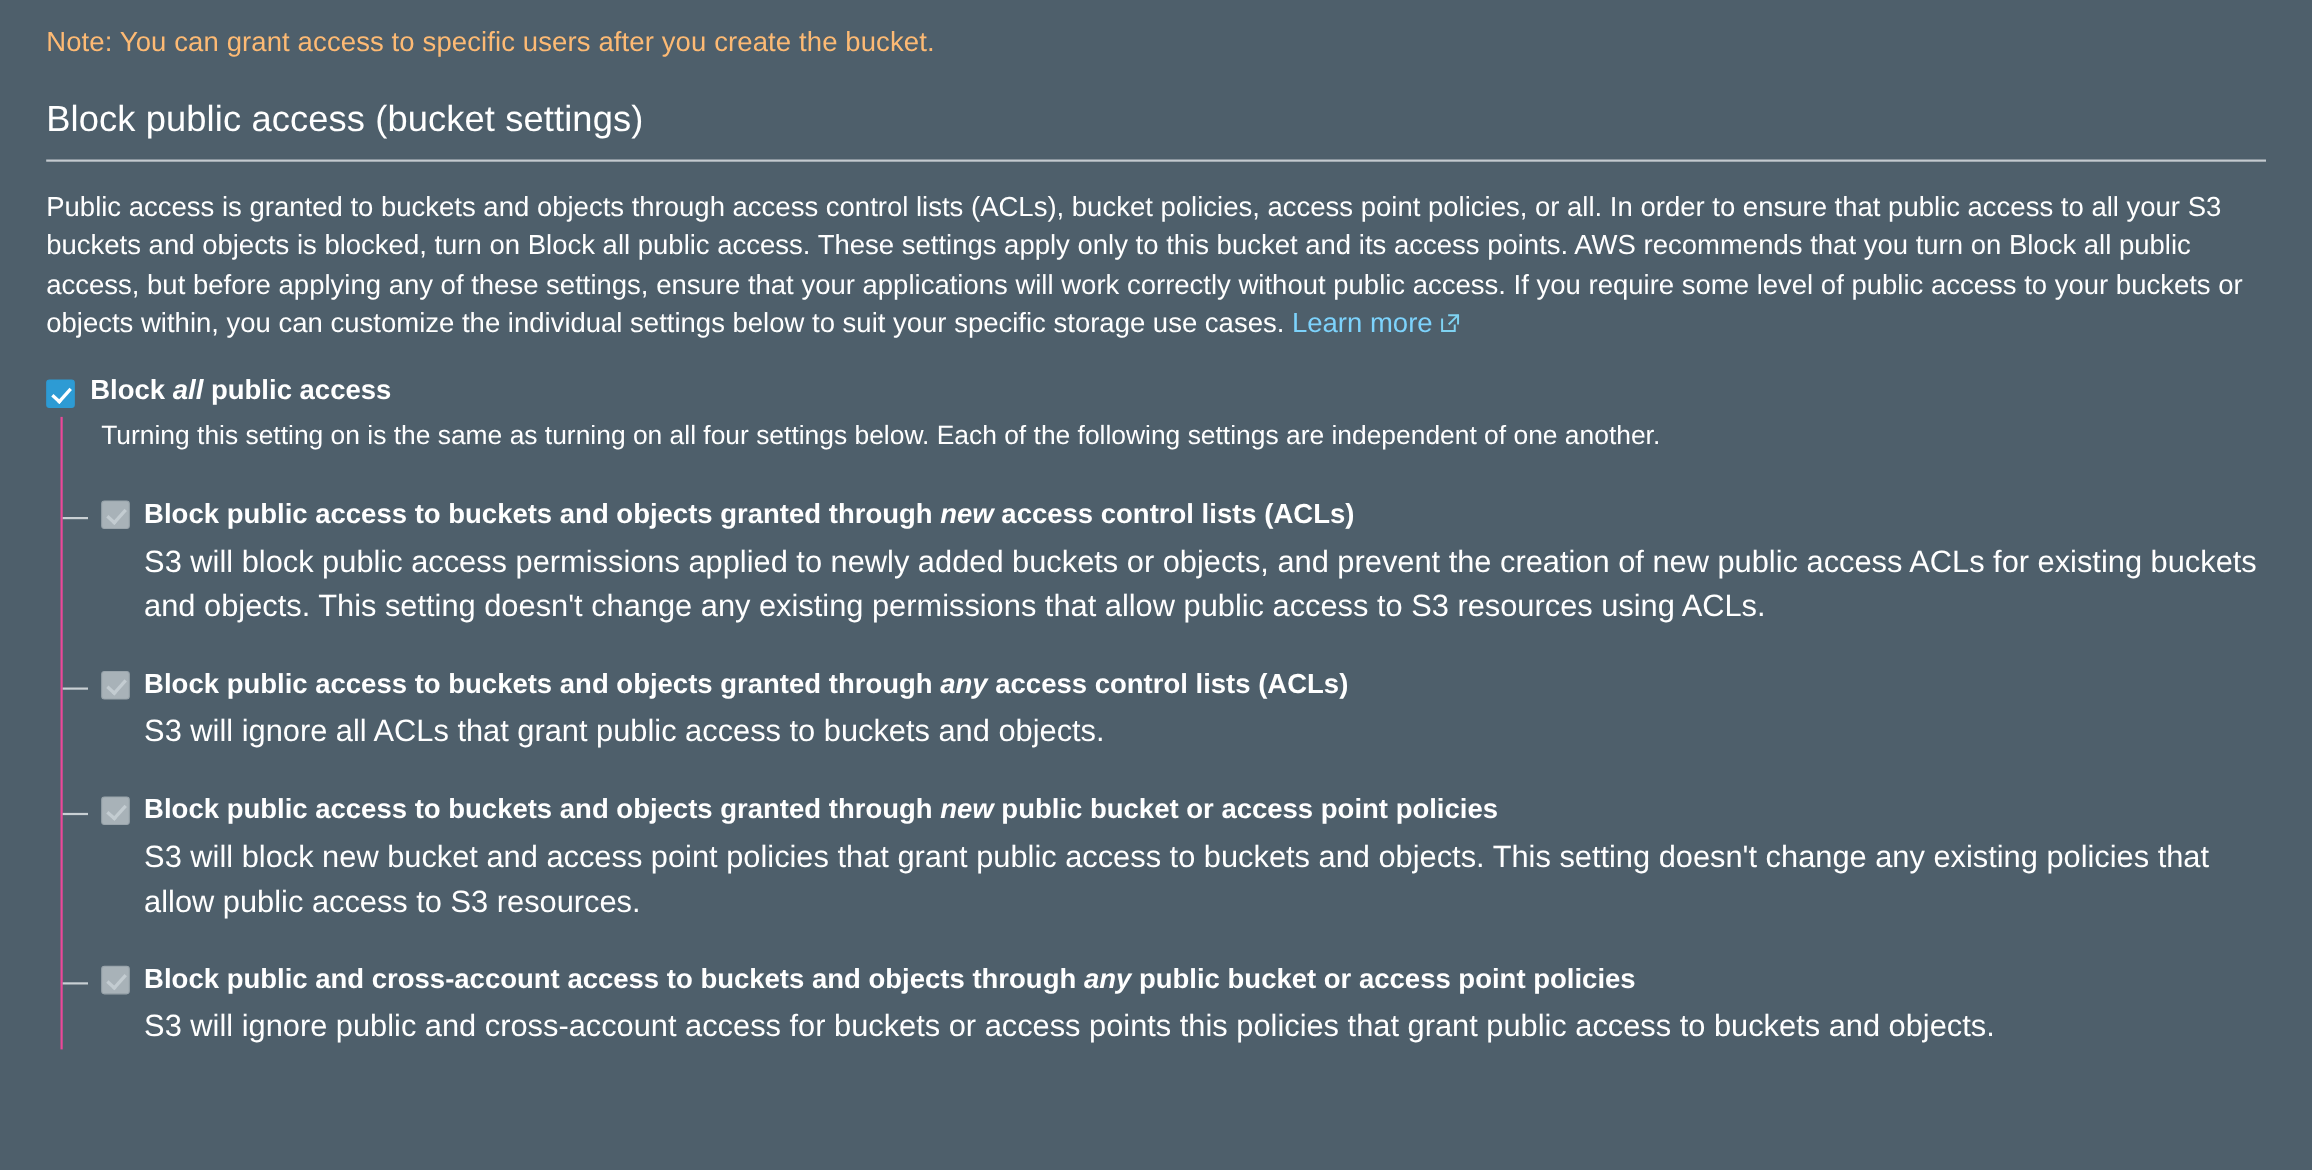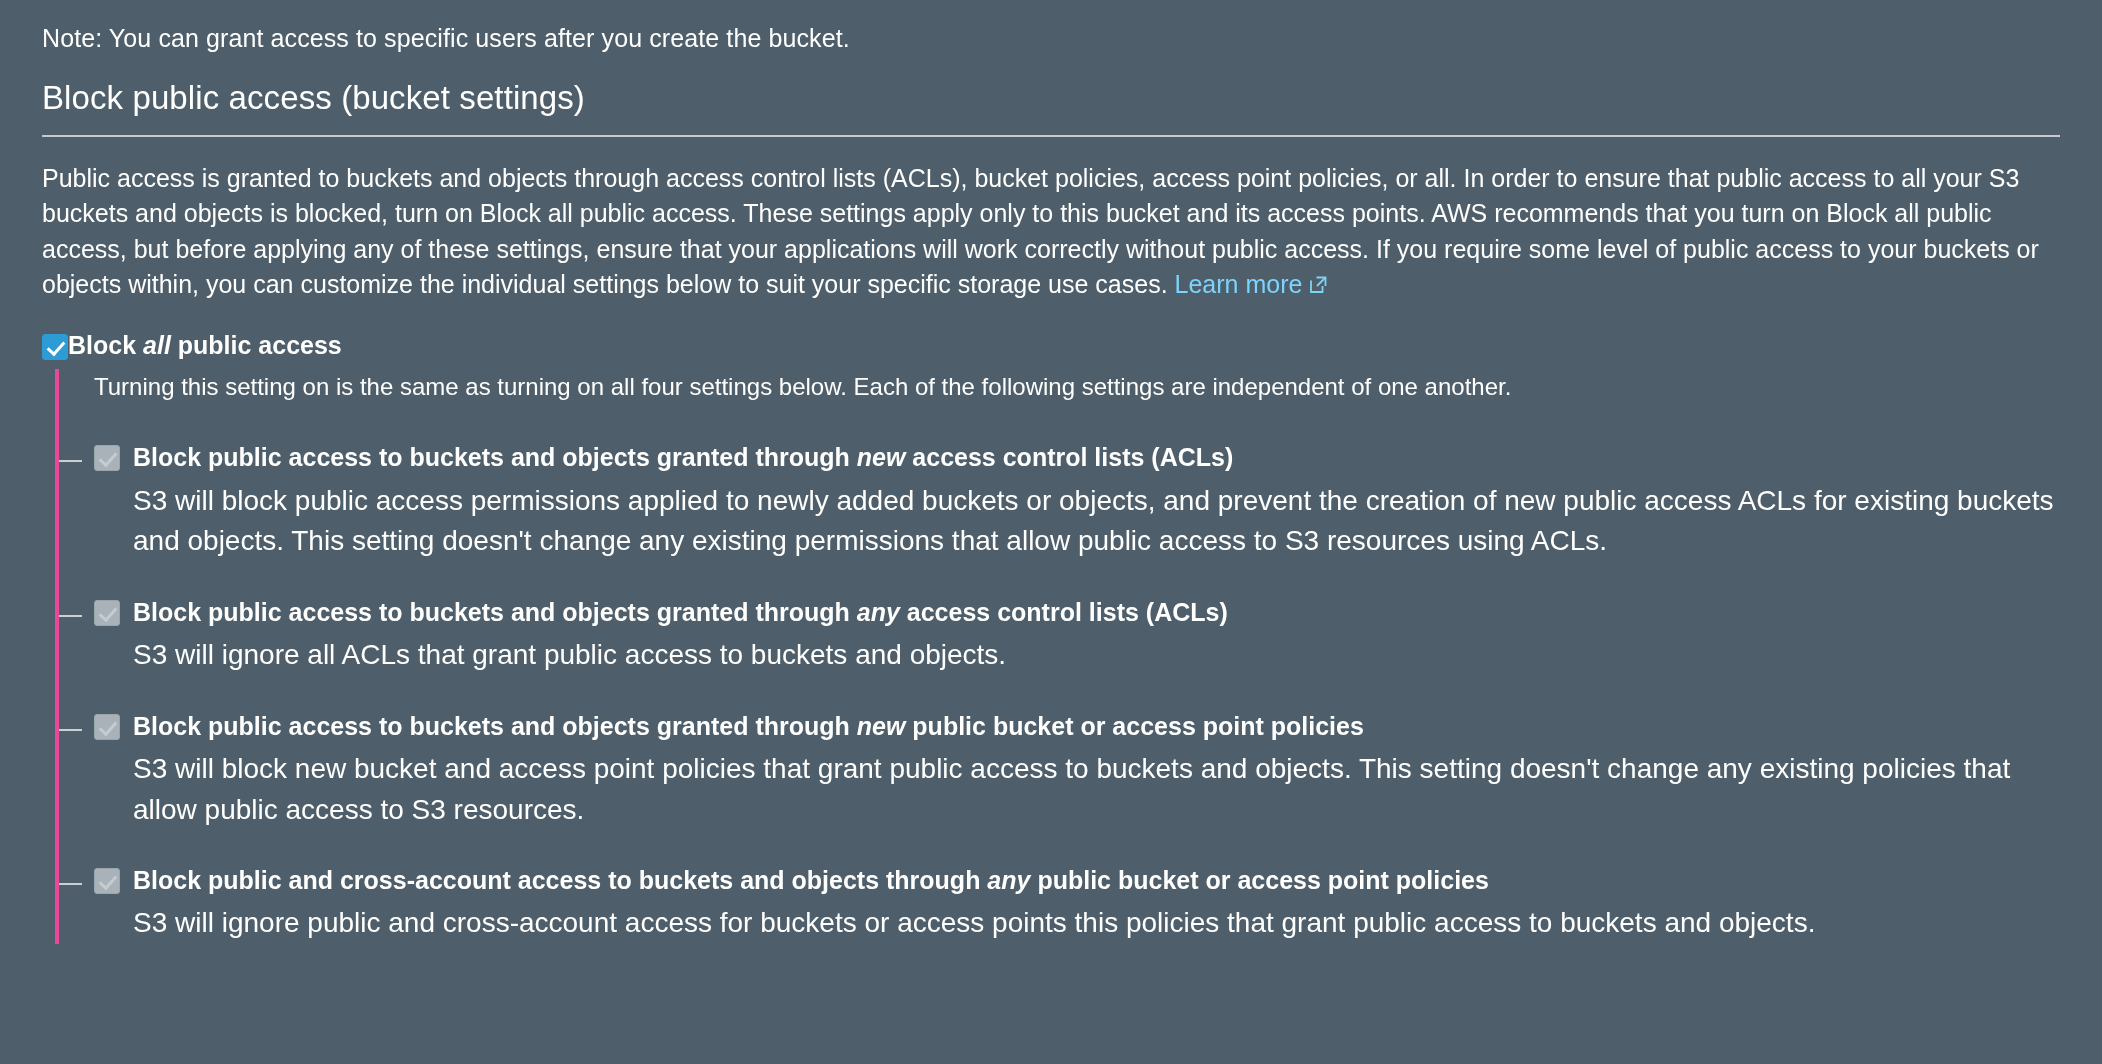--- a/index.html
+++ b/index.html
@@ -15,22 +15,22 @@
     -webkit-font-smoothing: antialiased;
   }
   .page {
     padding: 22px 42px 0 42px;
     box-sizing: border-box;
     width: 2102px;
   }
   .note {
     font-size: 25px;
     line-height: 1.3;
-    color: #ffffff;
-    margin: 0 0 24px 0;
+    color: #fdba74;
+    margin: 0 0 34px 0;
     letter-spacing: 0.1px;
   }
   .section-title {
     font-size: 33px;
     font-weight: 400;
     color: #ffffff;
     margin: 0 0 18px 0;
     letter-spacing: 0.1px;
   }
   .divider {
@@ -51,21 +51,22 @@
     text-decoration: none;
     white-space: nowrap;
   }
   .ext-icon {
     display: inline-block;
     margin-left: 6px;
     vertical-align: -2px;
   }
   .master-row {
     display: flex;
-    align-items: center;
+    align-items: flex-end;
+    gap: 14px;
     margin-bottom: 8px;
   }
   .cb {
     width: 26px;
     height: 26px;
     box-sizing: border-box;
     border-radius: 3px;
     flex: 0 0 auto;
     margin-top: 4px;
     position: relative;
@@ -105,21 +106,21 @@
     font-weight: bold;
     line-height: 1.3;
   }
   .master-label em {
     font-style: italic;
   }
   .tree {
     position: relative;
     margin-left: 13px;
     padding-left: 35px;
-    border-left: 4px solid #ec4899;
+    border-left: 2px solid #ec4899;
   }
   .tree-desc {
     font-size: 24px;
     line-height: 1.35;
     margin: 0 0 38px 0;
     padding-top: 2px;
   }
   .sub {
     position: relative;
     margin-bottom: 34px;

